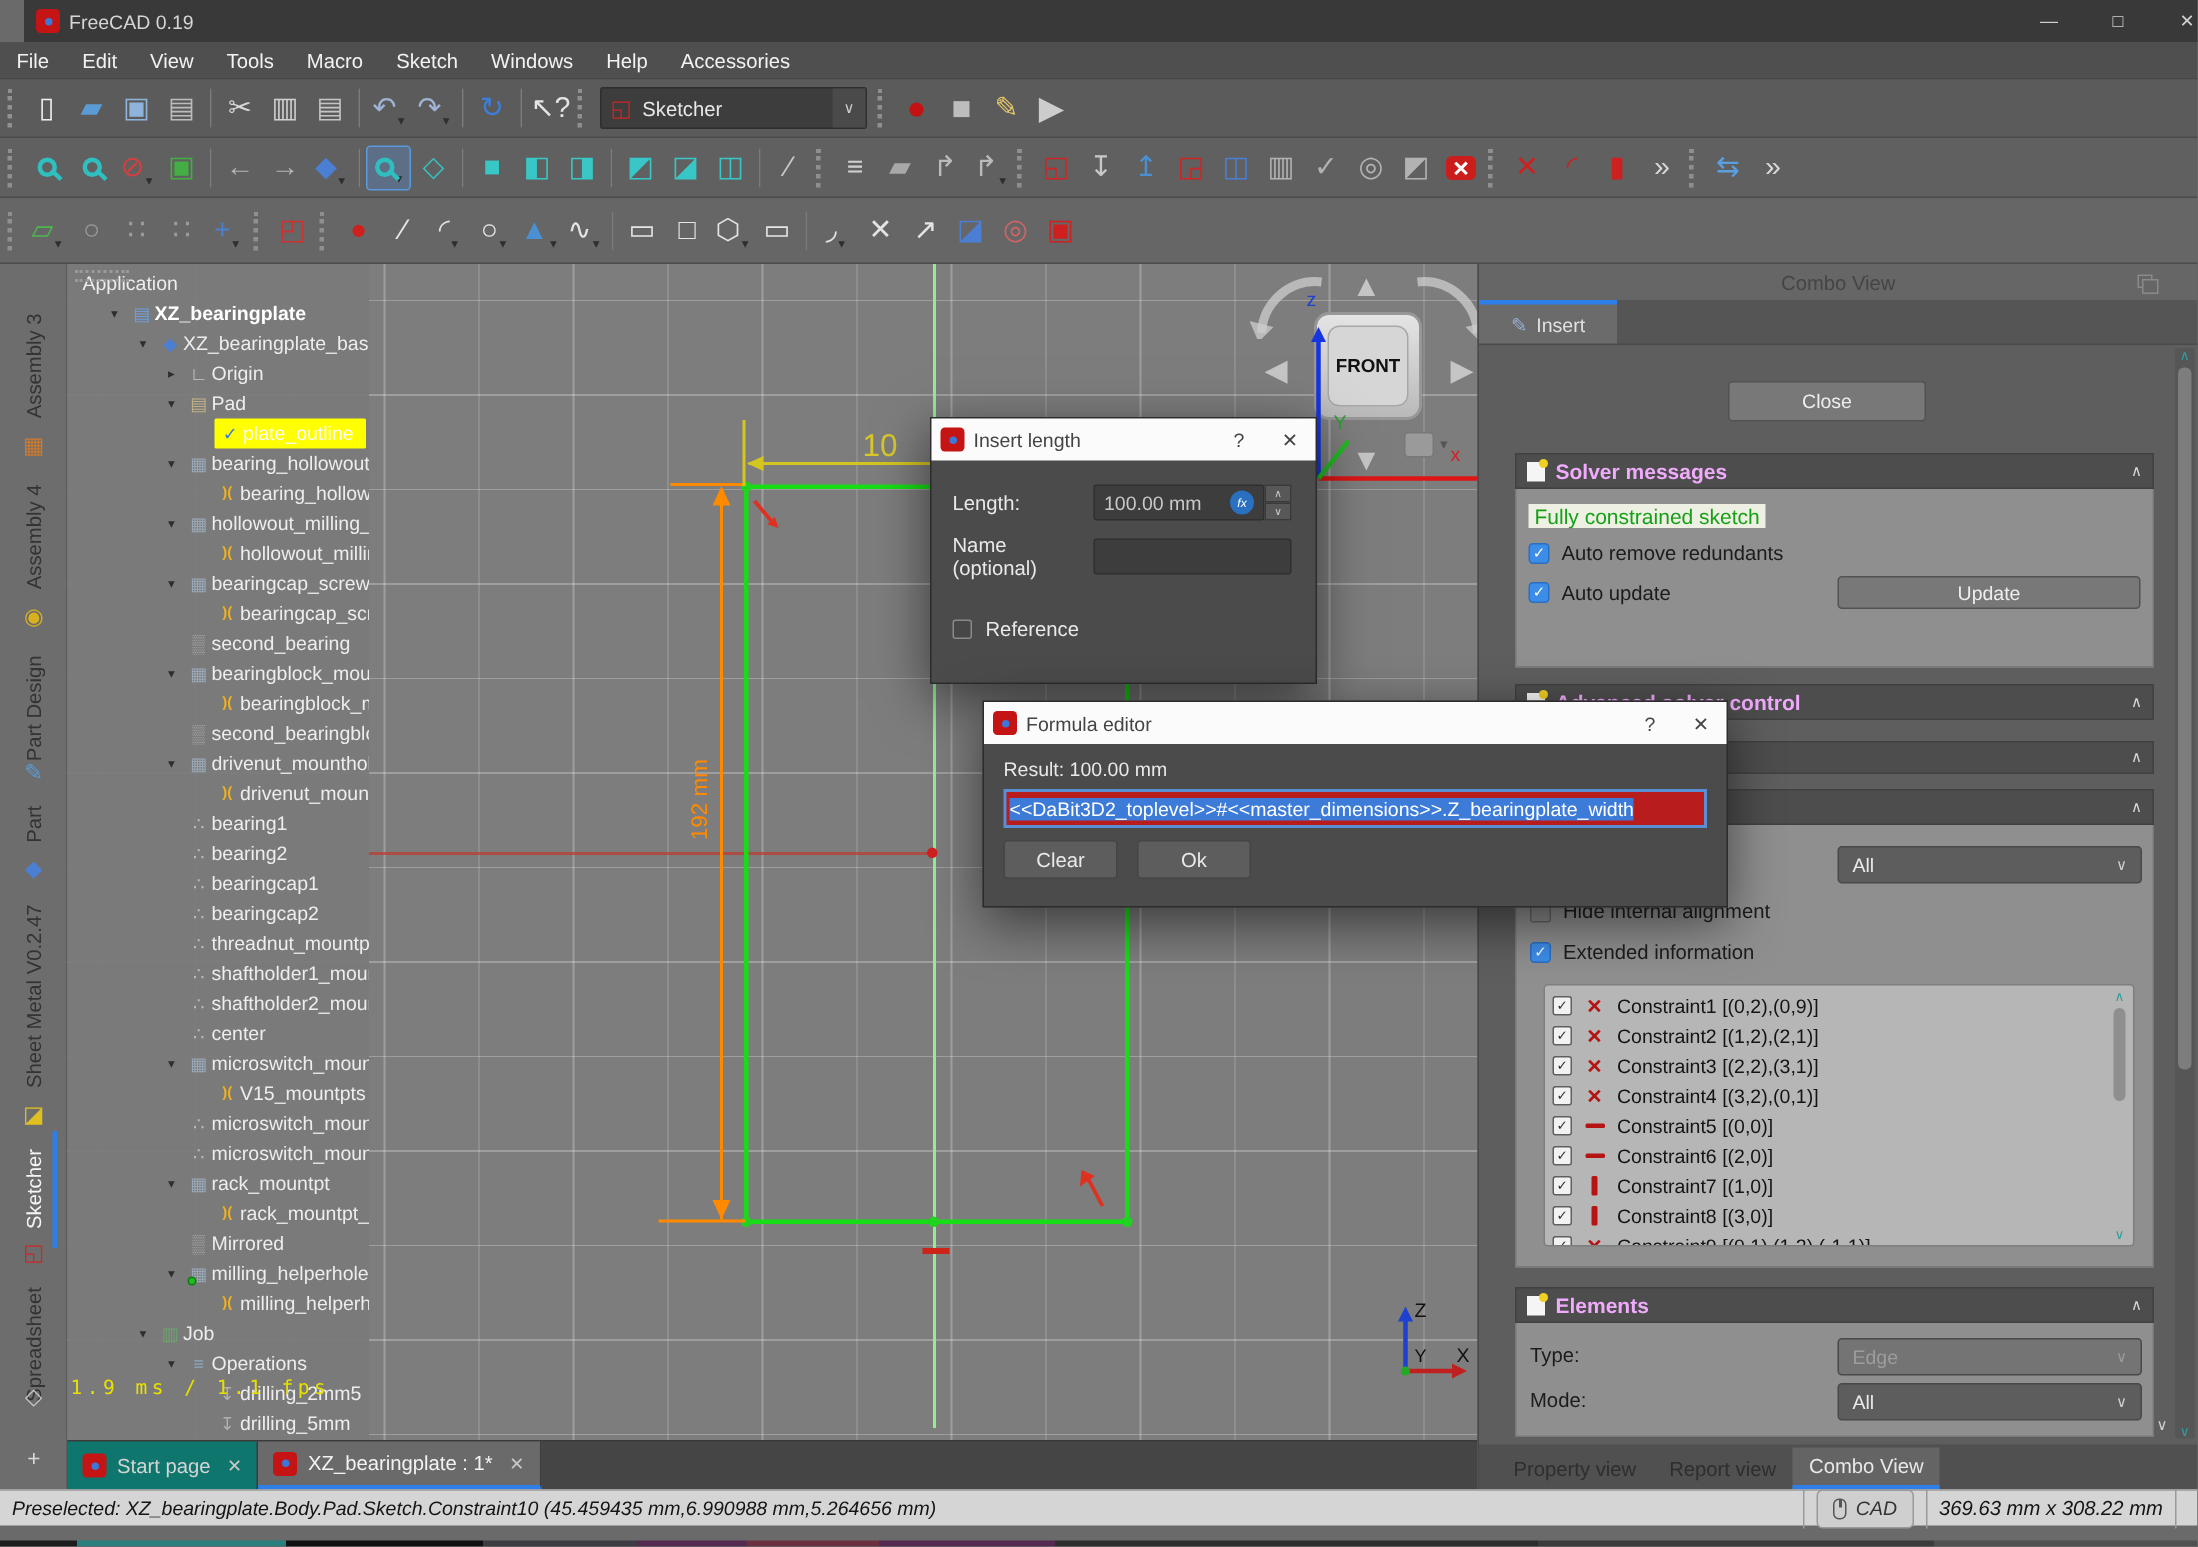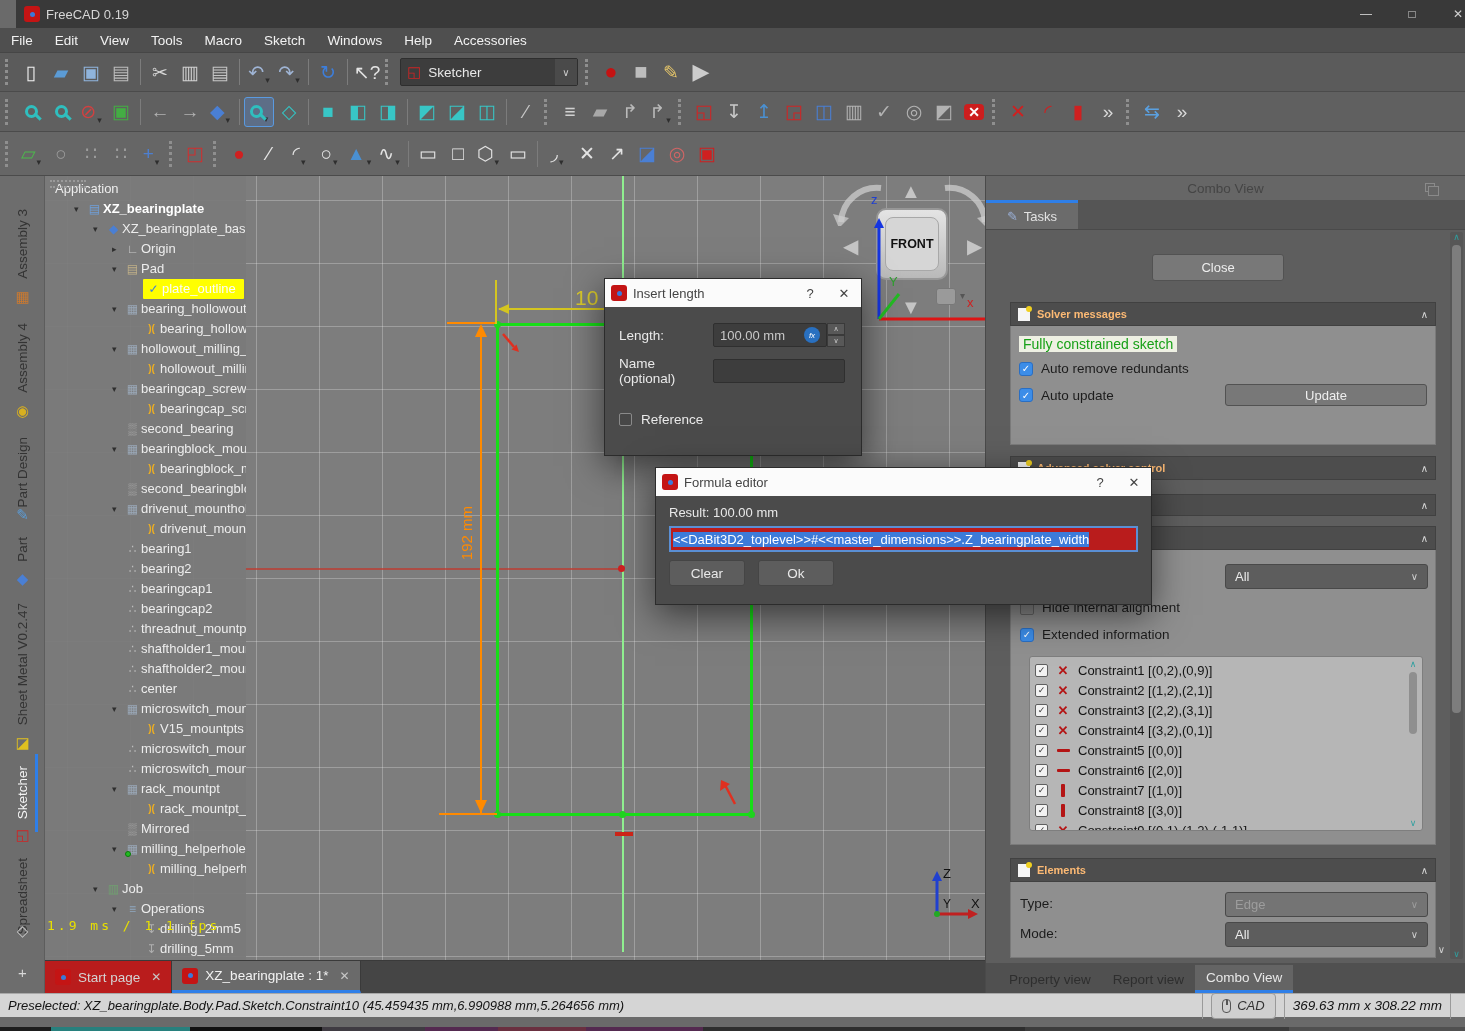--- a/index.html
+++ b/index.html
@@ -92,21 +92,21 @@
   #combo-title { height:24px; display:flex; align-items:center; justify-content:center; color:#454545; font-size:13.5px; position:relative; background:#666; }
   .floatic { position:absolute; right:30px; top:7px; width:10px; height:9px; border:1px solid #8a8a8a; }
   .floatic::after { content:""; position:absolute; left:2px; top:2px; width:9px; height:8px; border:1px solid #8a8a8a; background:#666; }
   #combo-tabs { height:30px; background:#555; display:flex; border-bottom:1px solid #4a4a4a; }
   #tab-tasks { width:92px; background:#6b6b6b; border-top:3px solid #2f7fe8; display:flex; align-items:center; justify-content:center; gap:6px; color:#e2e2e2; }
   #tab-tasks .pic { color:#9ab0d8; font-size:13px; }
   #combo-content { position:absolute; left:0; top:54px; right:0; bottom:30px; background:#5e5e5e; overflow:hidden; }
   .sechdr { position:absolute; left:24px; width:426px; height:24px; background:#4d4d4d; border:1px solid #414141; display:flex; align-items:center; padding:0 7px; }
   .noteic { width:12px; height:13px; background:#f5f5f5; position:relative; flex:0 0 auto; }
   .noteic::after { content:""; position:absolute; right:-2px; top:-2px; width:6px; height:6px; border-radius:50%; background:#f0d020; }
-  .sechdr b { color:#fdba74; font-size:11px; margin-left:7px; }
+  .sechdr b { color:#f0abfc; font-size:14px; margin-left:7px; }
   .sechdr .caret { margin-left:auto; color:#d8d8d8; font-size:10px; }
   .secbody { position:absolute; left:24px; width:426px; background:#8f8f8f; border:1px solid #7a7a7a; border-top:none; }
   .chip { display:inline-block; background:#eef0e3; color:#17a017; font-size:14px; padding:0 4px; }
   .cbx-blue { width:14px; height:14px; background:#3c8de8; border:1px solid #2a6ec2; border-radius:3px; color:#fff; font-size:10px; display:flex; align-items:center; justify-content:center; flex:0 0 auto; }
   .cbx-empty { width:14px; height:14px; background:#8a8a8a; border:1px solid #666; border-radius:2px; flex:0 0 auto; }
   .cbrow { display:flex; align-items:center; gap:8px; color:#1c1c1c; font-size:13.5px; }
   .gbtn { background:#787878; border:1px solid #525252; border-radius:3px; color:#eee; font-size:13px; display:flex; align-items:center; justify-content:center; }
   .ddsel { height:25px; background:#5d5d5d; border:1px solid #494949; border-radius:3px; display:flex; align-items:center; padding:0 9px; color:#ebebeb; font-size:13px; }
   .ddsel .ch { margin-left:auto; color:#cfcfcf; font-size:10px; }
   .ddsel.disabled { background:#747474; color:#9d9d9d; }
@@ -120,21 +120,21 @@
   .lthumb { width:8px; height:62px; background:#8f8f8f; border-radius:4px; margin-top:3px; }
   .tealch { color:#2f9f9f; font-size:9px; }
   #combo-scroll { position:absolute; right:2px; top:56px; bottom:34px; width:13px; background:#565656; border-radius:2px; display:flex; flex-direction:column; align-items:center; }
   #combo-scroll .thumb { width:9px; height:468px; background:#7d7d7d; border-radius:4px; margin-top:3px; }
   #combo-bottom-tabs { position:absolute; left:0; bottom:0; right:0; height:30px; background:#505050; display:flex; align-items:flex-end; padding-left:12px; }
   .ptab { height:28px; display:flex; align-items:center; padding:0 11px; color:#2e2e2e; font-size:13.5px; }
   .ptab.active { background:#646464; color:#e8e8e8; border-bottom:3px solid #2f7fe8; }
 
   
   #doctabs { position:absolute; left:45px; top:960px; width:940px; height:33px; background:#454545; display:flex; align-items:stretch; border-top:1px solid #3a3a3a; }
-  .dtab { display:flex; align-items:center; gap:7px; padding:0 10px; color:#d4d4d4; background:#b91c1c; border-right:1px solid #3a3a3a; font-size:13.5px; }
+  .dtab { display:flex; align-items:center; gap:7px; padding:0 10px; color:#d4d4d4; background:#0f766e; border-right:1px solid #3a3a3a; font-size:13.5px; }
   .dtab.active { background:#6a6a6a; color:#f2f2f2; border-bottom:3px solid #2f7fe8; }
   .dtab .x { color:#c8c8c8; font-size:12px; margin-left:4px; }
   #statusbar { position:absolute; left:0; top:993px; width:1465px; height:24px; background:#d5d5d5; border-top:1px solid #a8a8a8; display:flex; align-items:center; color:#141414; font-size:13px; z-index:40;font-style:italic; }
   .ssep { width:1px; height:26px; background:#9a9a9a; margin:0 8px; }
   #cadbtn { height:26px; border:1px solid #999; border-radius:4px; background:#cfcfcf; display:flex; align-items:center; gap:6px; padding:0 10px; color:#333; }
   .mouseic { width:9px; height:14px; border:1.5px solid #555; border-radius:4px; position:relative; }
   .mouseic::after { content:""; position:absolute; left:3px; top:0; width:1.5px; height:5px; background:#555; }
   #taskbar { position:absolute; left:0; top:1027px; width:1465px; height:4px;
     background:linear-gradient(90deg,#1d1d1d 0 3.5%,#27807d 3.5% 13%,#101010 13% 22%,#3f3b42 22% 29%,#542a50 29% 34%,#6a3040 34% 40%,#542a50 40% 48%,#2e2e2e 48% 70%,#3c3c3c 70% 88%,#505050 88% 100%); }
 </style>
@@ -745,21 +745,21 @@
   </div>
 
 <div id="combo">
   <div id="combo-title">
     <span>Combo View</span>
     <span class="floatic"></span>
   </div>
   <div id="combo-tabs">
     <div id="tab-tasks">
       <span class="pic">✎</span>
-      <span>Tasks</span>
+      <span>Insert</span>
     </div>
   </div>
   <div id="combo-content">
     <div class="gbtn" style="position:absolute;left:166px;top:24px;width:132px;height:27px;">
       <span>Close</span>
     </div>
 
     <div class="sechdr" style="top:72px;">
       <span class="noteic"></span>
       <b>Solver messages</b>
@@ -929,21 +929,21 @@
   <div id="cadbtn">
     <span class="mouseic"></span>
     <span>CAD</span>
   </div>
   <span class="ssep"></span>
   <span style="font-size:13.5px;">369.63 mm x 308.22 mm</span>
   <span class="ssep" style="margin-right:14px;"></span>
 </div>
 <div id="taskbar"></div>
 
-<div class="dialog" id="dlg-insert" style="left:604px;top:278px;width:258px;height:178px;">
+<div class="dialog" id="dlg-insert" style="left:620px;top:278px;width:258px;height:178px;">
   <div class="dtitle">
     <span class="fcico"></span>
     <span>Insert length</span>
     <span style="margin-left:auto;" class="dtbtn">?</span>
     <span class="dtbtn">✕</span>
   </div>
   <div style="padding:16px 14px 0 14px;">
     <div style="display:flex;align-items:center;">
       <span class="dlabel" style="width:94px;">Length:</span>
       <div class="dinput" style="width:114px;">

